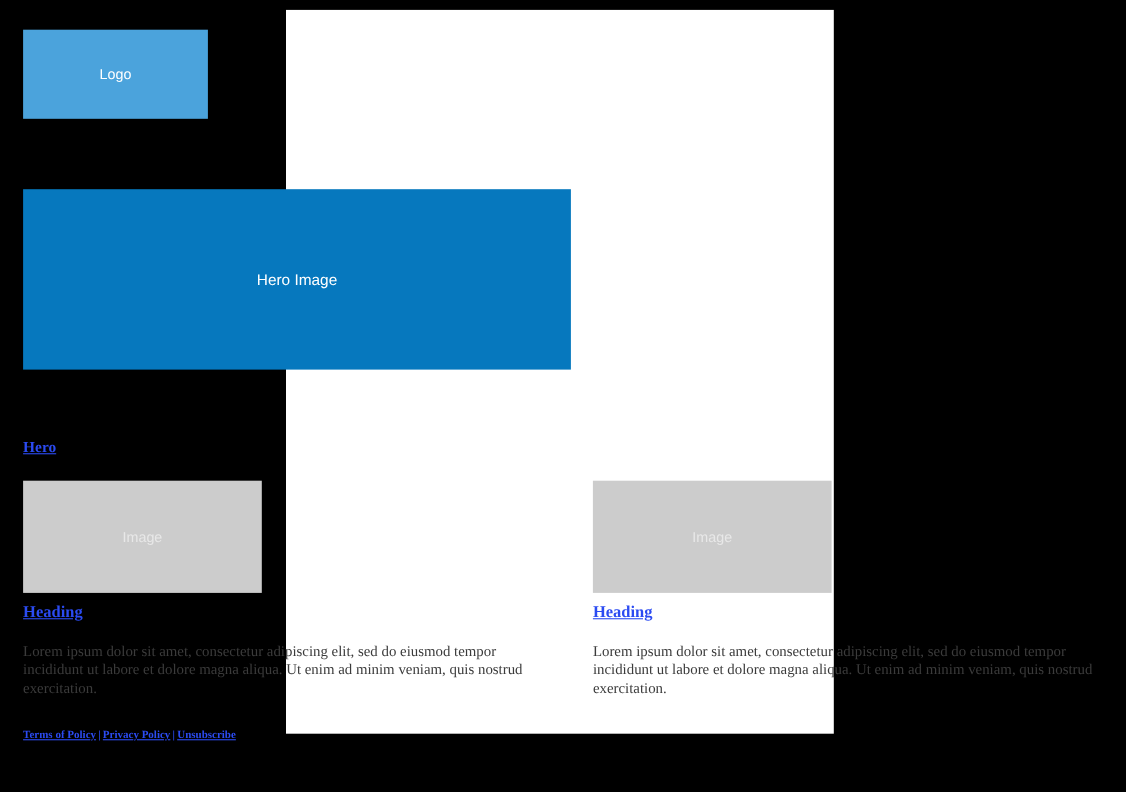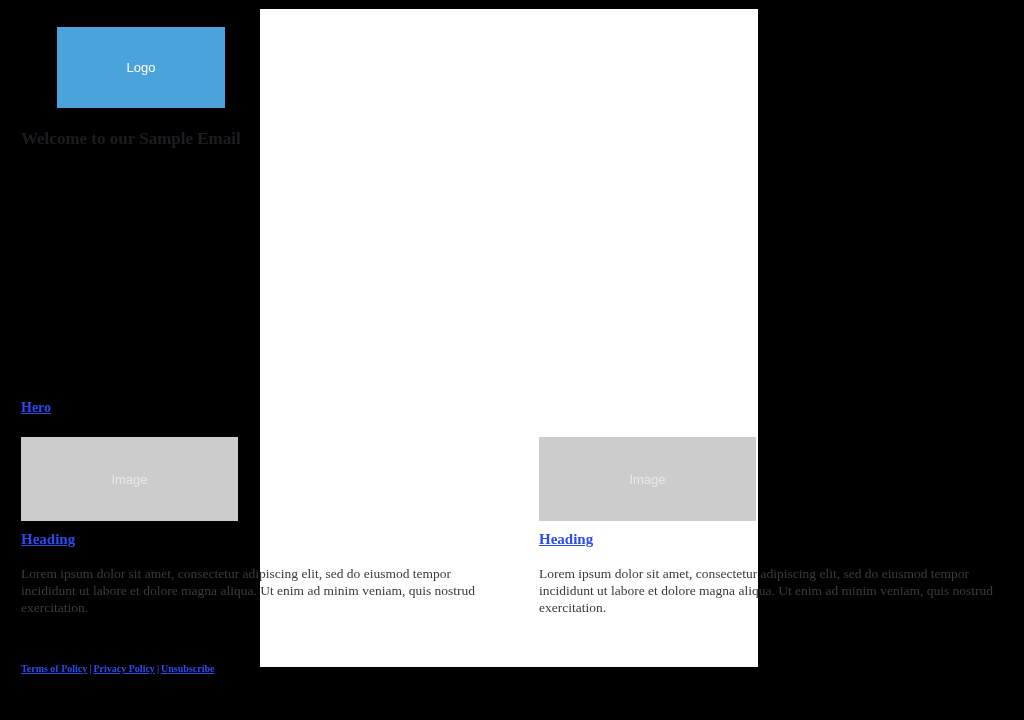--- a/index.html
+++ b/index.html
@@ -37,21 +37,20 @@
   .logo-box {
     position: absolute;
     left: 21px;
     top: 27px;
     width: 168px;
     height: 81px;
     background: #4ba3dc;
     display: flex;
     align-items: center;
     justify-content: center;
-    margin-left: 36px;
   }
   .logo-label {
     font-family: "Liberation Sans", "DejaVu Sans", sans-serif;
     font-size: 13px;
     color: #ffffff;
     line-height: 1;
   }
 
   .welcome-heading {
     position: absolute;
@@ -114,21 +113,21 @@
   .col {
     position: absolute;
     top: 437px;
     width: 217px;
   }
   .col-left  { left: 21px; }
   .col-right { left: 539px; }
 
   .col-image {
     width: 217px;
-    height: 84px;
+    height: 102px;
     background: #cccccc;
     display: flex;
     align-items: center;
     justify-content: center;
   }
   .col-image-label {
     font-family: "Liberation Sans", "DejaVu Sans", sans-serif;
     font-size: 13px;
     color: #e8e8e8;
     line-height: 1;
@@ -179,22 +178,24 @@
 <body>
 
 <div id="email-canvas"></div>
 
 <div id="email-content">
 
   <div class="logo-box">
     <span class="logo-label">Logo</span>
   </div>
 
-  <h1 class="welcome-heading">Welcome to our Sample Email</h1>
-
+
+  <div class="hero-box">
+    <span class="hero-label">Hero Image</span>
+  </div>
 
 
   <a class="main-link" href="#">Hero</a>
 
   <div class="col col-left">
     <div class="col-image">
       <span class="col-image-label">Image</span>
     </div>
     <a class="col-heading" href="#">Heading</a>
     <p class="col-body">Lorem ipsum dolor sit amet, consectetur adipiscing elit, sed do eiusmod tempor incididunt ut labore et dolore magna aliqua. Ut enim ad minim veniam, quis nostrud exercitation.</p>

